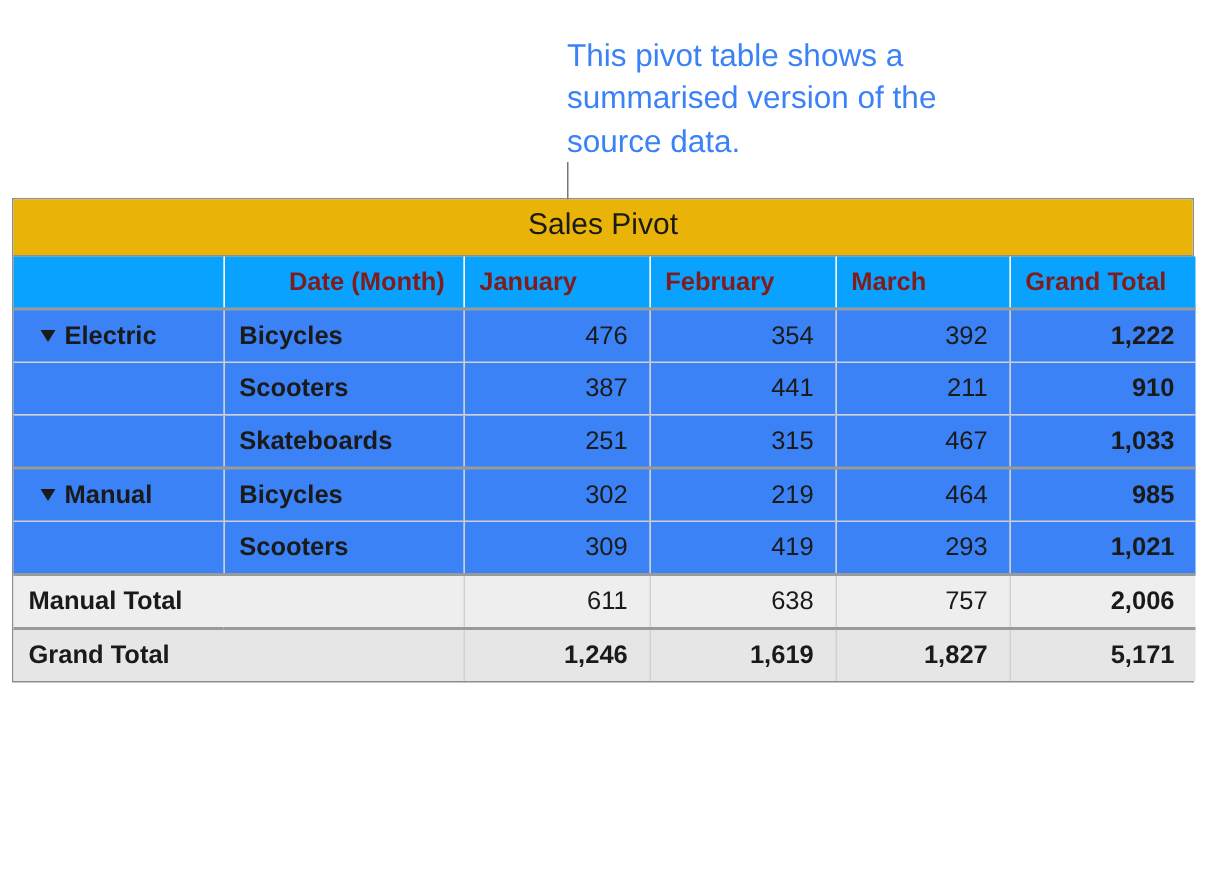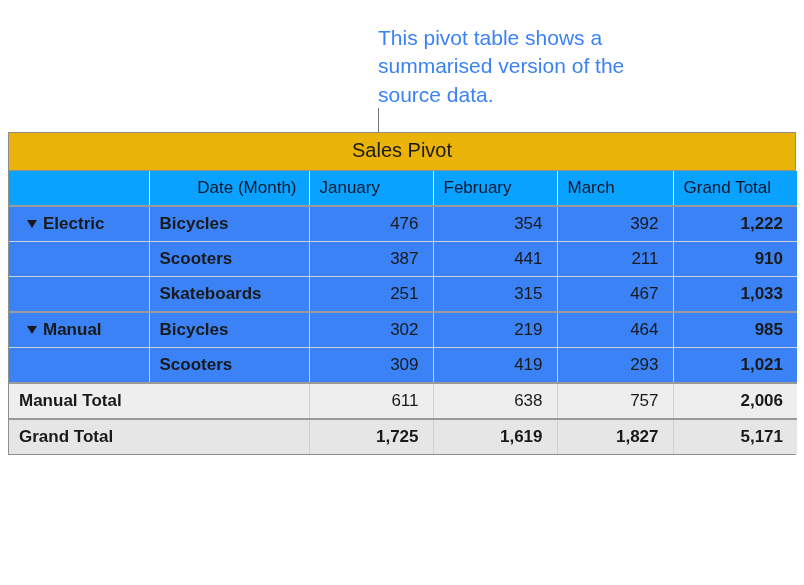--- a/index.html
+++ b/index.html
@@ -56,22 +56,22 @@
   col.c3 { width: 124px; }
   col.c4 { width: 116px; }
   col.c5 { width: 124px; }
   th, td {
     padding: 7px 10px;
     vertical-align: middle;
     font-size: 17px;
   }
   .hdr td, .hdr th {
     background: #0aa2ff;
-    color: #0f172a;
-    font-weight: 400;
+    color: #7f1d1d;
+    font-weight: 700;
     border-right: 1px solid #fff;
   }
   .hdr th:last-child, .hdr td:last-child { border-right: none; }
   .hdr-top th { text-align: left; }
   .hdr-top .date-label { text-align: right; padding-right: 12px; }
   .hdr-sub th { text-align: left; }
   .hdr-sub .unitsum { }
   tbody td { border-right: 1px solid #d0d0d0; }
   tbody td:last-child { border-right: none; }
   tbody tr { border-top: 1px solid #d0d0d0; }
@@ -178,20 +178,20 @@
       <tr class="subtotal top-sep">
         <td class="label" colspan="2">Manual Total</td>
         <td class="num">611</td>
         <td class="num">638</td>
         <td class="num">757</td>
         <td class="num gt-col">2,006</td>
       </tr>
 
       <tr class="grand top-sep">
         <td class="label" colspan="2">Grand Total</td>
-        <td class="num bold">1,725</td>
+        <td class="num bold">1,246</td>
         <td class="num bold">1,619</td>
         <td class="num bold">1,827</td>
         <td class="num bold gt-col">5,171</td>
       </tr>
     </tbody>
   </table>
 </div>
 
 </body></html>

